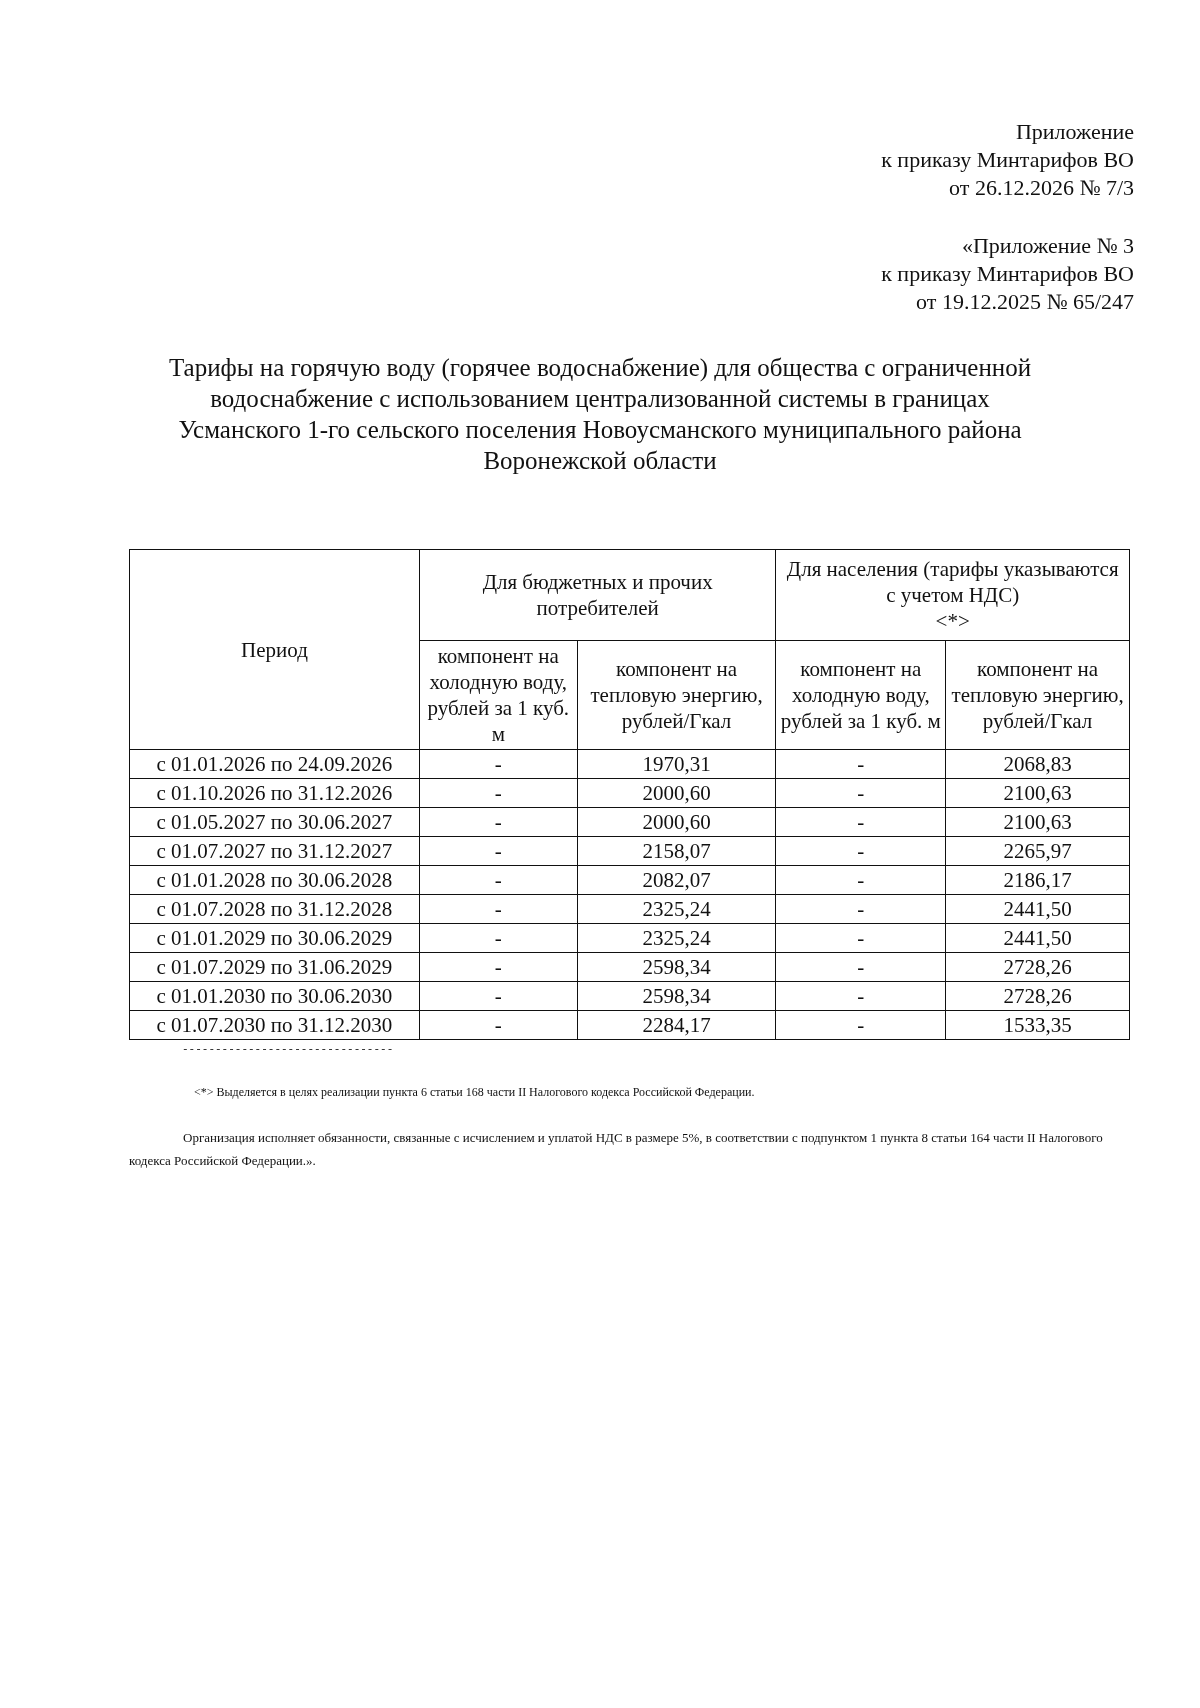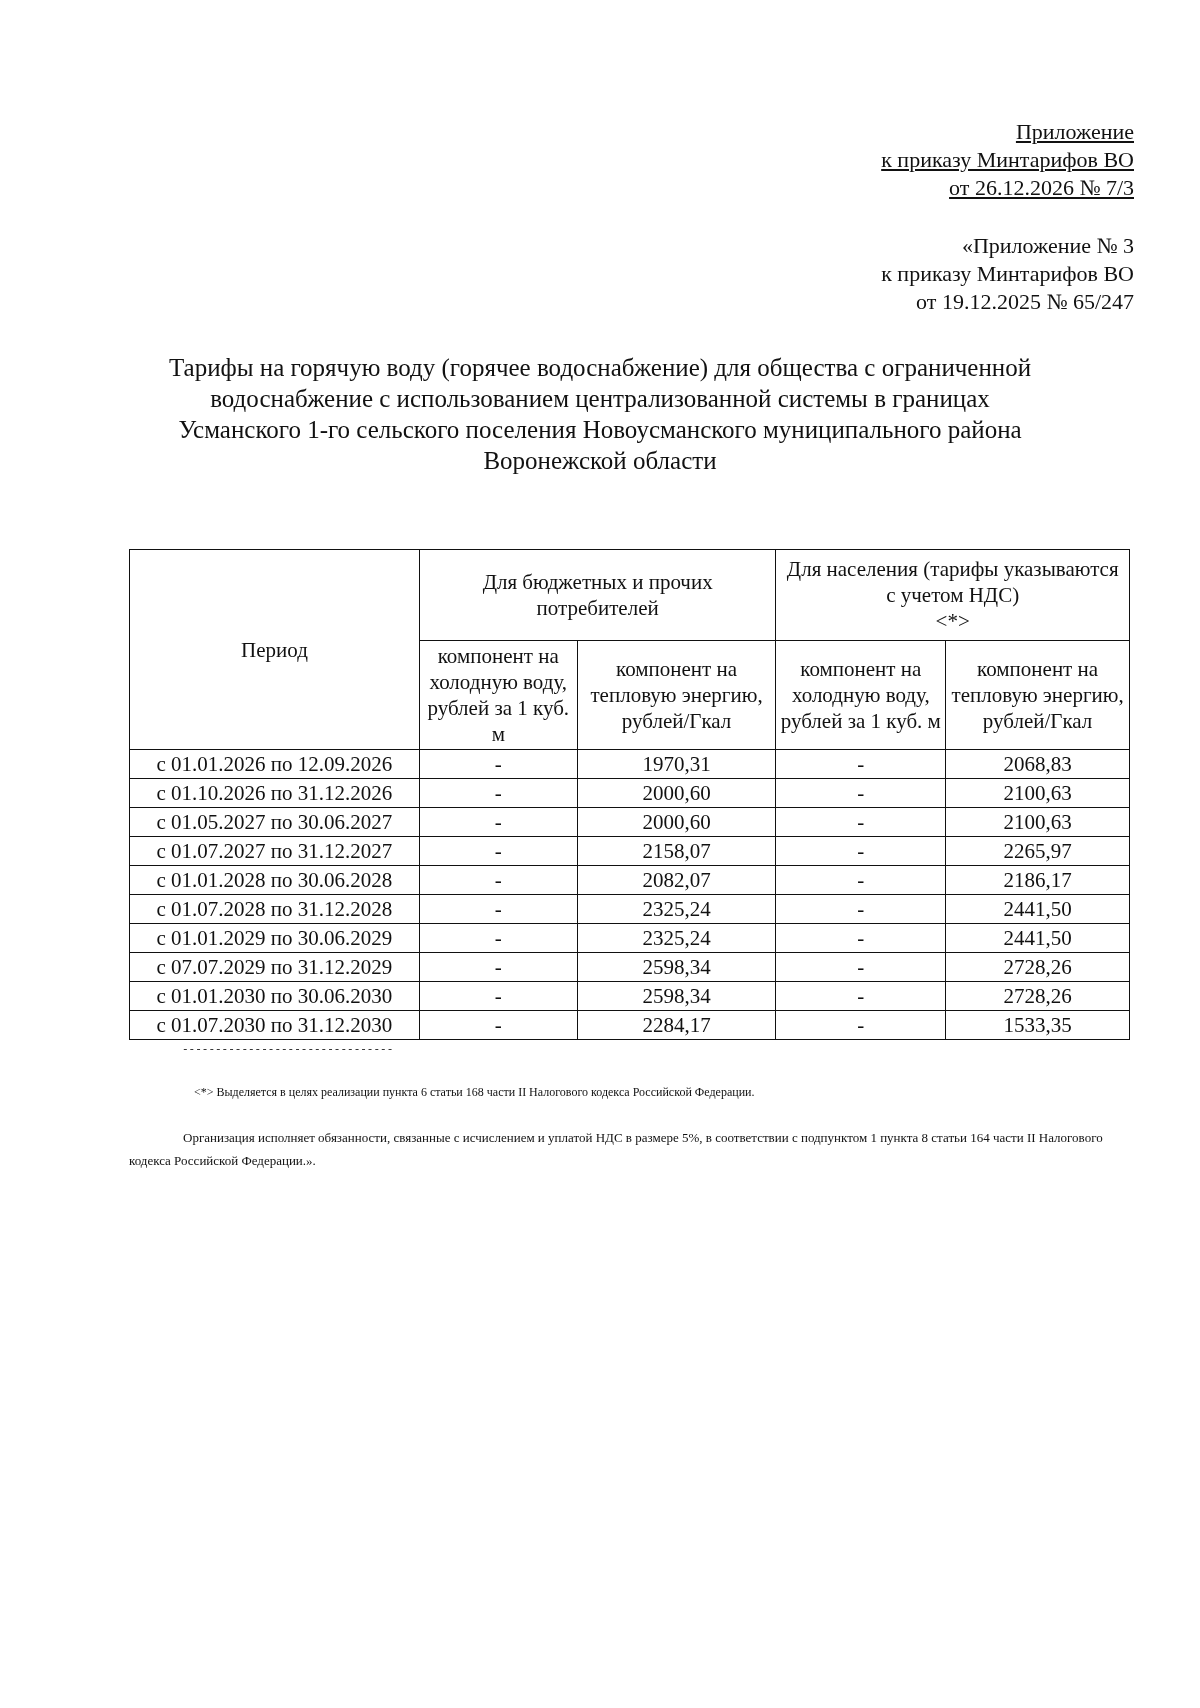--- a/index.html
+++ b/index.html
@@ -4,21 +4,21 @@
   <style>
     html, body { margin: 0; padding: 0; background: #ffffff; }
     body {
       width: 1200px; height: 1708px; position: relative; overflow: hidden;
       font-family: "Liberation Serif", "DejaVu Serif", serif; color: #111;
     }
     .header-block {
       position: absolute; right: 66px; text-align: right;
       font-size: 22px; line-height: 28px;
     }
-    .hb1 { top: 118px; text-decoration: underline; }
+    .hb1 { top: 118px; }
     .hb2 { top: 232px; }
     .title {
       position: absolute; left: 120px; width: 960px; top: 352px;
       text-align: center; font-size: 25px; line-height: 31px;
     }
     table.tariffs {
       position: absolute; left: 129px; top: 549px; width: 1001px;
       border-collapse: collapse; font-size: 21px; line-height: 26px;
     }
     table.tariffs td, table.tariffs th {
@@ -89,21 +89,21 @@
     </tr>
     <tr>
       <th class="sub">компонент на холодную воду, рублей за 1 куб. м</th>
       <th class="sub">компонент на тепловую энергию, рублей/Гкал</th>
       <th class="sub">компонент на холодную воду, рублей за 1 куб. м</th>
       <th class="sub">компонент на тепловую энергию, рублей/Гкал</th>
     </tr>
   </thead>
   <tbody>
     <tr>
-      <td class="period">с 01.01.2026 по 12.09.2026</td>
+      <td class="period">с 01.01.2026 по 24.09.2026</td>
       <td>-</td>
       <td>1970,31</td>
       <td>-</td>
       <td>2068,83</td>
     </tr>
     <tr>
       <td class="period">с 01.10.2026 по 31.12.2026</td>
       <td>-</td>
       <td>2000,60</td>
       <td>-</td>
@@ -138,21 +138,21 @@
       <td>2441,50</td>
     </tr>
     <tr>
       <td class="period">с 01.01.2029 по 30.06.2029</td>
       <td>-</td>
       <td>2325,24</td>
       <td>-</td>
       <td>2441,50</td>
     </tr>
     <tr>
-      <td class="period">с 07.07.2029 по 31.12.2029</td>
+      <td class="period">с 01.07.2029 по 31.06.2029</td>
       <td>-</td>
       <td>2598,34</td>
       <td>-</td>
       <td>2728,26</td>
     </tr>
     <tr>
       <td class="period">с 01.01.2030 по 30.06.2030</td>
       <td>-</td>
       <td>2598,34</td>
       <td>-</td>

